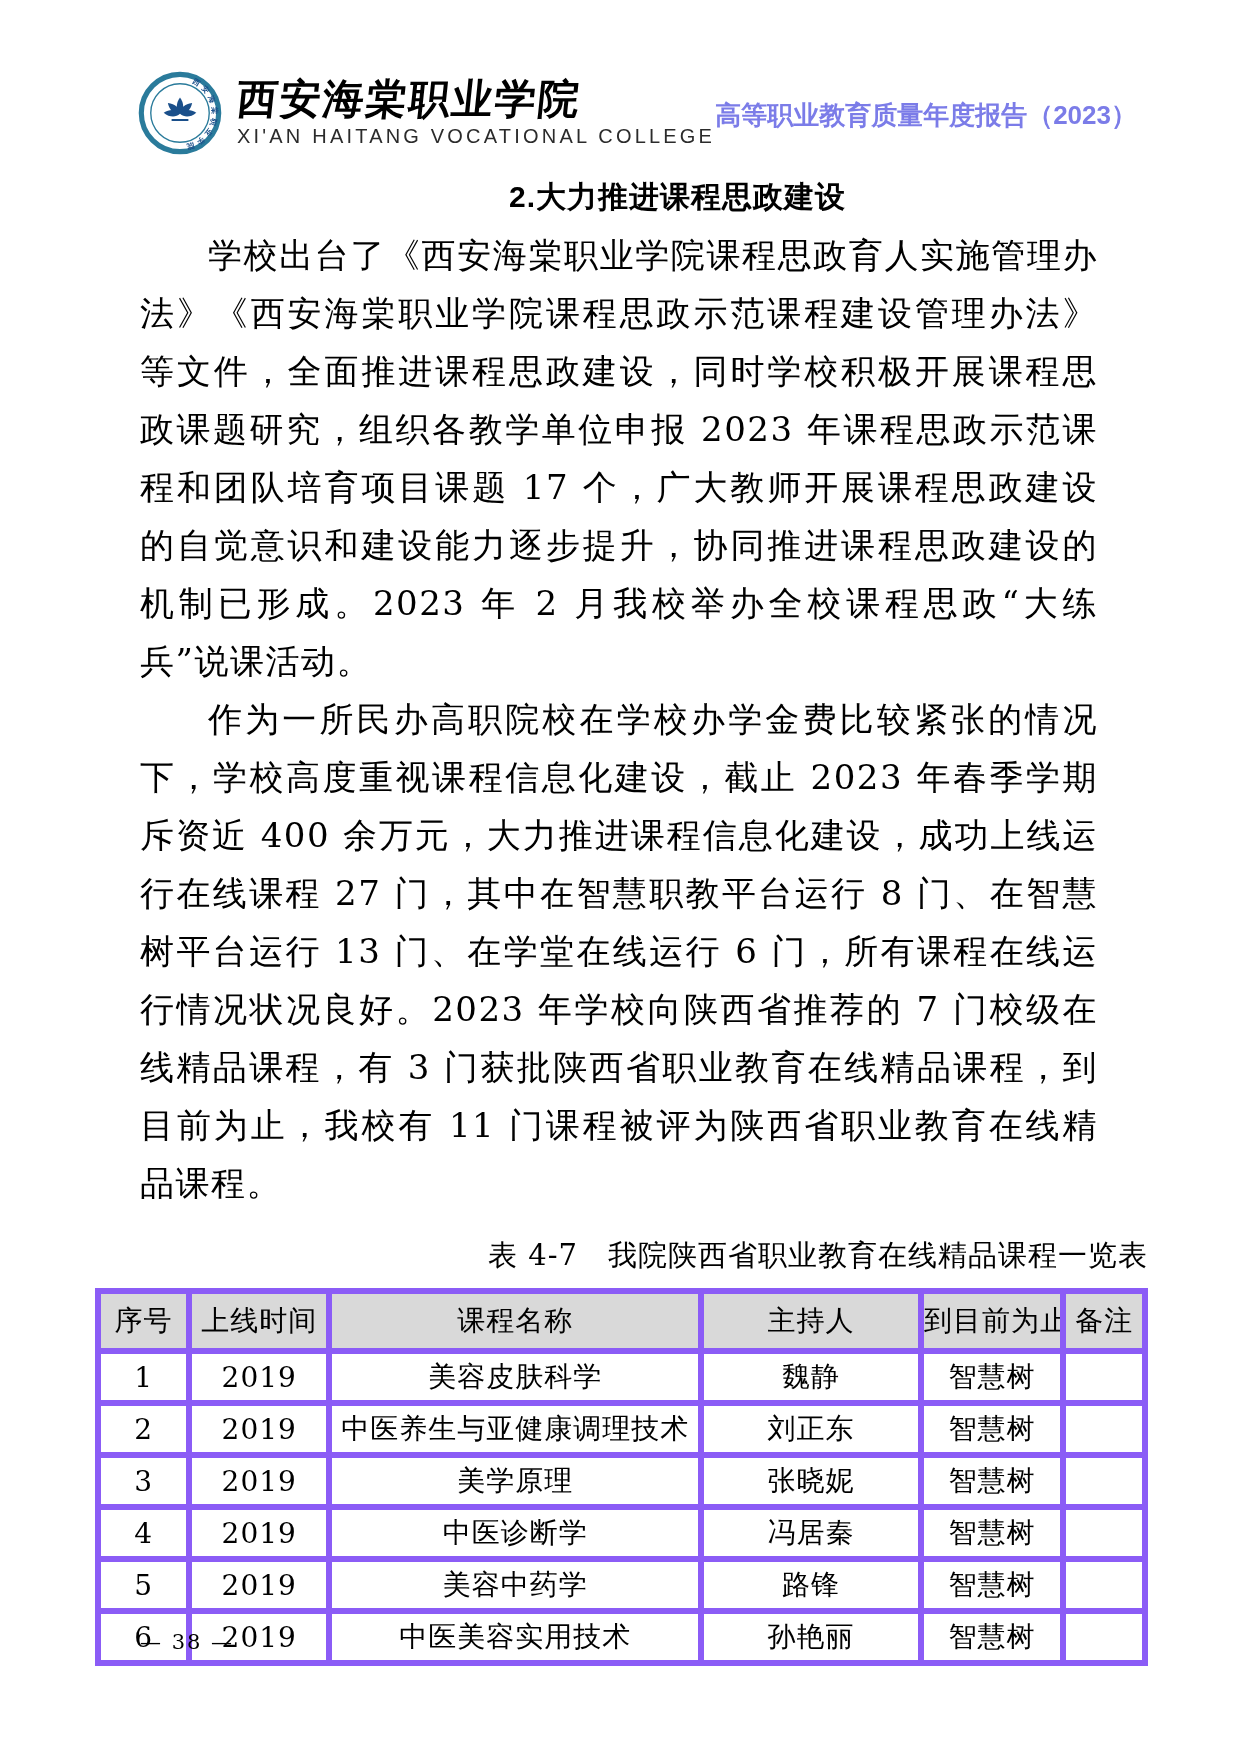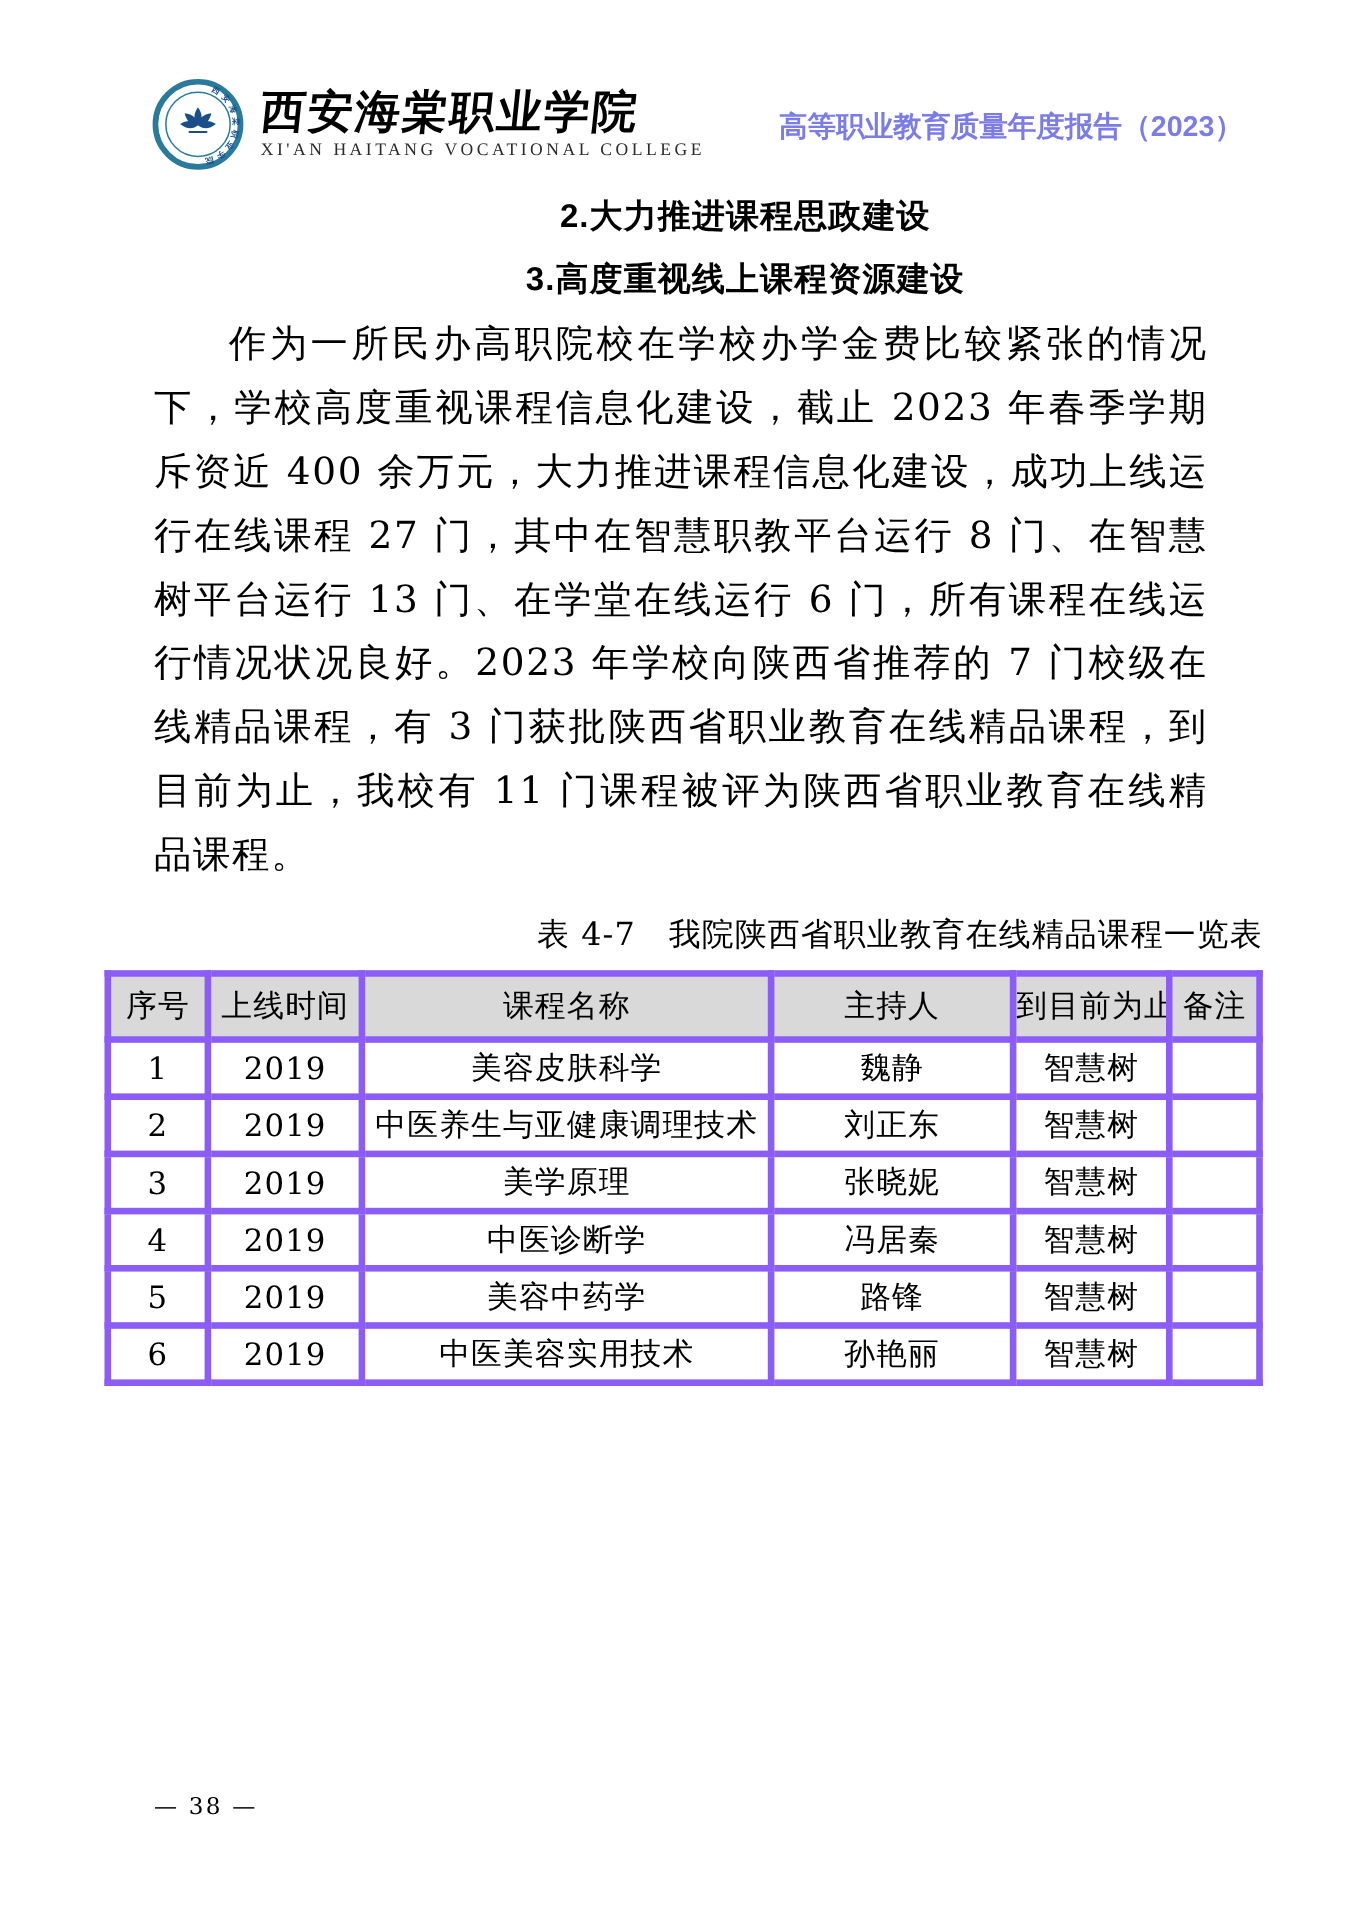--- a/index.html
+++ b/index.html
@@ -22,22 +22,22 @@
   .page-header{display:flex;align-items:center;margin-left:42px;height:95px;}
   .logo-block{display:flex;align-items:center;gap:14px;}
   .seal{width:86px;height:86px;flex:0 0 auto;}
   .names{display:flex;flex-direction:column;justify-content:center;}
   .college-zh{
     font-family:"DejaVu Serif",serif;font-weight:bold;font-size:41px;
     letter-spacing:2px;line-height:1.1;transform:skewX(-6deg);
     white-space:nowrap;
   }
   .college-en{
-    font-family:Liberation Serif, serif;
-    font-size:16px;letter-spacing:3.2px;color:#2b2b2b;margin-top:3px;
+    font-family:Liberation Sans, sans-serif;
+    font-size:20px;letter-spacing:3.2px;color:#2b2b2b;margin-top:3px;
     white-space:nowrap;
     text-align:right;
   }
   .report-title{
     margin-left:auto;margin-right:20px;
     font-family:"Liberation Sans","DejaVu Sans",sans-serif;
     font-weight:bold;font-size:26px;color:var(--accent);
     white-space:nowrap;align-self:center;padding-top:6px;
   }
   
@@ -107,22 +107,22 @@
         <div class="college-zh">西安海棠职业学院</div>
         <div class="college-en">XI'AN HAITANG VOCATIONAL COLLEGE</div>
       </div>
     </div>
     <div class="report-title">高等职业教育质量年度报告（2023）</div>
   </header>
 
   <main class="content">
 
     <h2 class="section-heading">2.大力推进课程思政建设</h2>
-
-    <h2 class="section-heading">3.高度重视线上课程资源建设</h2>
+    <p class="body-para">学校出台了《西安海棠职业学院课程思政育人实施管理办法》《西安海棠职业学院课程思政示范课程建设管理办法》等文件，全面推进课程思政建设，同时学校积极开展课程思政课题研究，组织各教学单位申报 2023 年课程思政示范课程和团队培育项目课题 17 个，广大教师开展课程思政建设的自觉意识和建设能力逐步提升，协同推进课程思政建设的机制已形成。2023 年 2 月我校举办全校课程思政“大练兵”说课活动。</p>
+
     <p class="body-para">作为一所民办高职院校在学校办学金费比较紧张的情况下，学校高度重视课程信息化建设，截止 2023 年春季学期斥资近 400 余万元，大力推进课程信息化建设，成功上线运行在线课程 27 门，其中在智慧职教平台运行 8 门、在智慧树平台运行 13 门、在学堂在线运行 6 门，所有课程在线运行情况状况良好。2023 年学校向陕西省推荐的 7 门校级在线精品课程，有 3 门获批陕西省职业教育在线精品课程，到目前为止，我校有 11 门课程被评为陕西省职业教育在线精品课程。</p>
 
     <div class="table-caption">表 4-7　我院陕西省职业教育在线精品课程一览表</div>
 
     <table class="courses">
       <colgroup>
         <col class="c-no">
           <col class="c-date">
           <col class="c-course">
         <col class="c-host">

